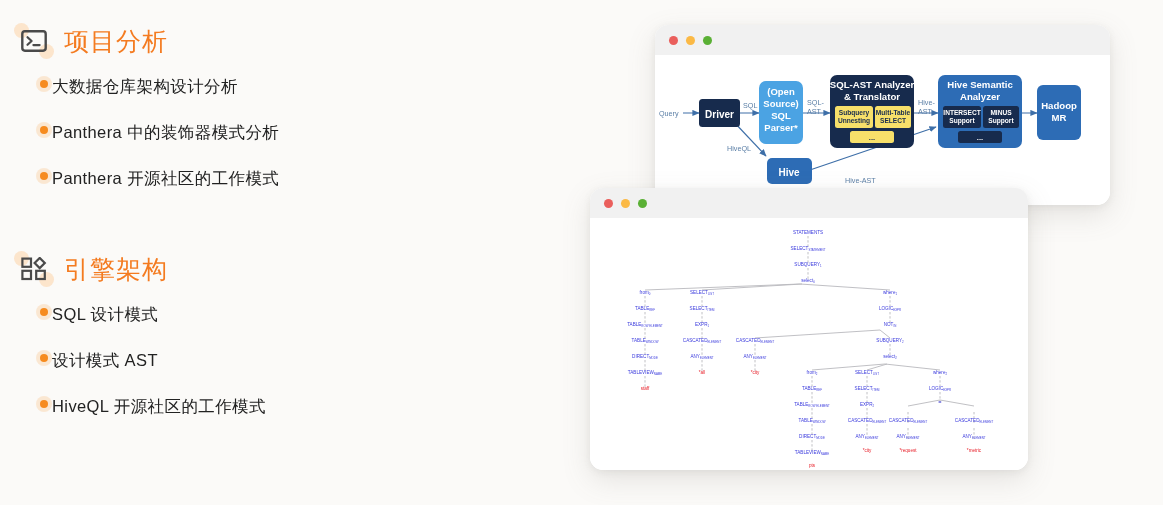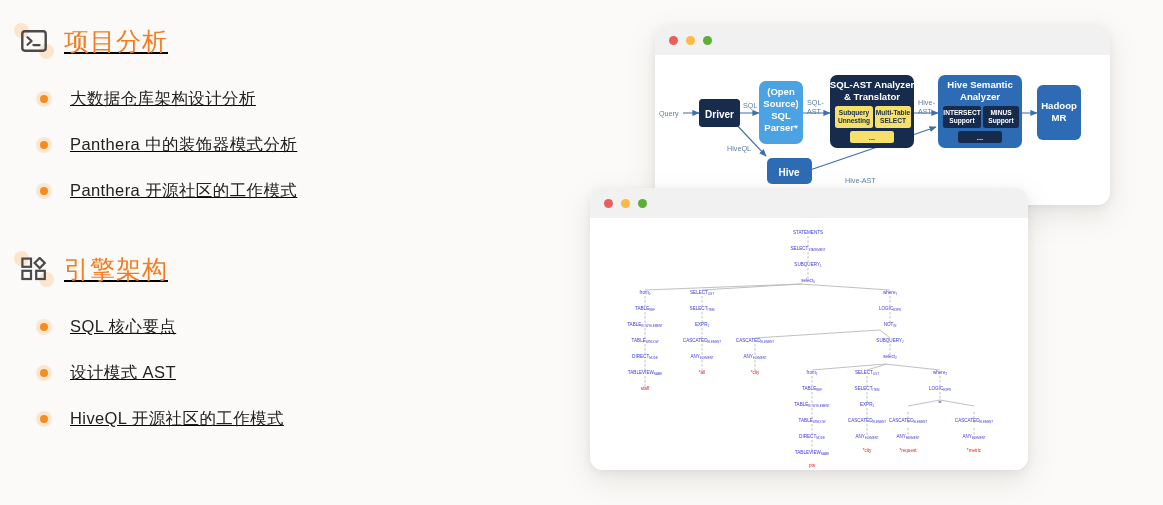--- a/index.html
+++ b/index.html
@@ -9,21 +9,21 @@
     background:#fbfaf8;
     font-family:"Liberation Sans","DejaVu Sans",sans-serif;
     overflow:hidden; position:relative;
   }
 
   
   #left-column {
     position:absolute; left:0; top:0; width:600px; height:505px;
     padding:18px 0 0 18px;
   }
-  .section { position:relative;text-decoration:underline; }
+  .section { position:relative; }
   .section-header {
     display:flex; align-items:center; gap:14px;
     height:46px;
   }
   .sec-icon {
     position:relative; width:32px; height:32px;
     flex:0 0 32px;
     display:flex; align-items:center; justify-content:center;
   }
   .sec-icon .halo {
@@ -32,21 +32,21 @@
   }
   .sec-icon .halo.a { width:15px; height:15px; left:-4px; top:-2px; }
   .sec-icon .halo.b { width:15px; height:15px; right:-4px; bottom:-2px; }
   .sec-icon svg { position:relative; z-index:2; display:block; }
   .section-title {
     font-size:25px; color:#f47b20; font-weight:400;
     letter-spacing:1px; line-height:1;
   }
   .bullet-list { margin:12px 0 0 0; padding:0; list-style:none; }
   .bullet-list li {
-    display:flex; align-items:center; gap:18px;
+    display:flex; 
     height:46px; padding-left:18px;
   }
   .dot { position:relative; width:16px; height:16px; flex:0 0 16px; }
   .dot i {
     position:absolute; left:0; top:0; width:16px; height:16px;
     border-radius:50%; background:#f9e0c6; opacity:.75;
   }
   .dot b {
     position:absolute; left:4px; top:4px; width:8px; height:8px;
     border-radius:50%; background:#f68b1f;
@@ -140,21 +140,21 @@
         </svg>
       </span>
       <span class="section-title">引擎架构</span>
     </div>
     <ul class="bullet-list">
       <li>
         <span class="dot">
             <i></i>
             <b></b>
           </span>
-        <span class="bullet-text">SQL 核心要点</span>
+        <span class="bullet-text">SQL 设计模式</span>
       </li>
       <li>
         <span class="dot">
             <i></i>
             <b></b>
           </span>
         <span class="bullet-text">设计模式 AST</span>
       </li>
       <li>
         <span class="dot">

